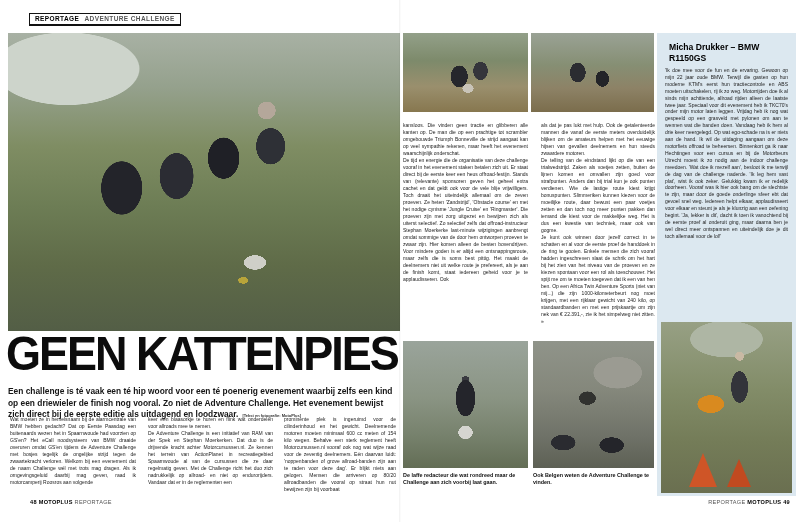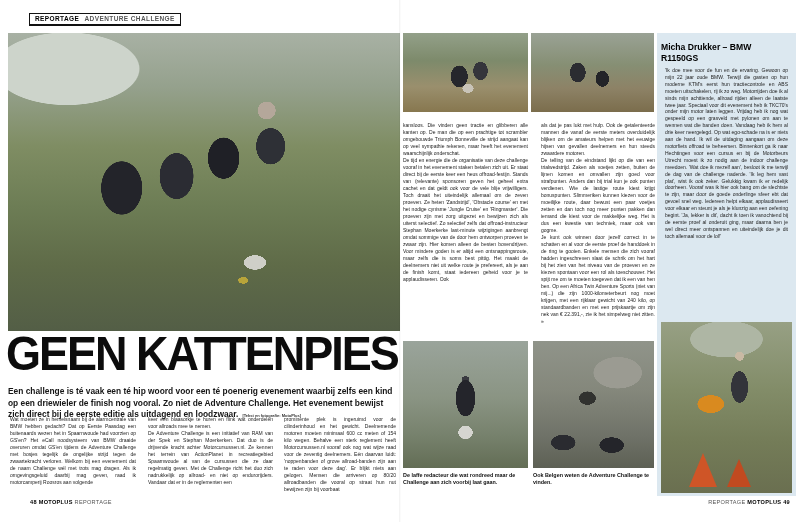--- a/index.html
+++ b/index.html
@@ -63,21 +63,21 @@
             transform:scaleY(1.06);transform-origin:top left;overflow:hidden;}
   #standfirst{left:8px;top:378px;width:390px;font-size:8.4px;line-height:11.5px;
               font-weight:bold;color:#151515;}
   #credit{font-size:4px;font-weight:bold;color:#333;margin-left:4px;}
   
   #lcol1{left:10px;top:416px;width:126px;height:80px;}
   #lcol2{left:148px;top:416px;width:125px;height:80px;}
   #lcol3{left:284px;top:416px;width:112px;height:80px;}
   
   #sidebar{left:657px;top:33px;width:139px;height:463px;background:#dce8f0;}
-  #sidebar-title{margin:9px 8px 4px 4px;font-size:8.6px;line-height:10.5px;font-weight:bold;color:#000;}
+  #sidebar-title{margin:9px 8px 4px 12px;font-size:8.6px;line-height:10.5px;font-weight:bold;color:#000;}
   #sidebar-body{margin:0 8px;font-size:5px;line-height:6.9px;text-align:justify;color:#222;
                 height:200px;overflow:hidden;}
   #photo-sidebar{left:661px;top:322px;width:131px;height:171px;
     background:
       radial-gradient(24px 16px at 38% 48%, #d98a1f 0 55%, rgba(0,0,0,0) 56%),
       radial-gradient(14px 26px at 60% 38%, #33343a 0 60%, rgba(0,0,0,0) 61%),
       radial-gradient(8px 8px at 60% 20%, #c9b9a4 0 55%, rgba(0,0,0,0) 56%),
       radial-gradient(60px 30px at 50% 10%, #aeb6a4 0 60%, rgba(0,0,0,0) 61%),
       linear-gradient(180deg, #97a084 0%, #828c68 40%, #747c58 70%, #6a6f50 100%);}
   #photo-sidebar::before, #photo-sidebar::after{content:"";position:absolute;bottom:6px;

